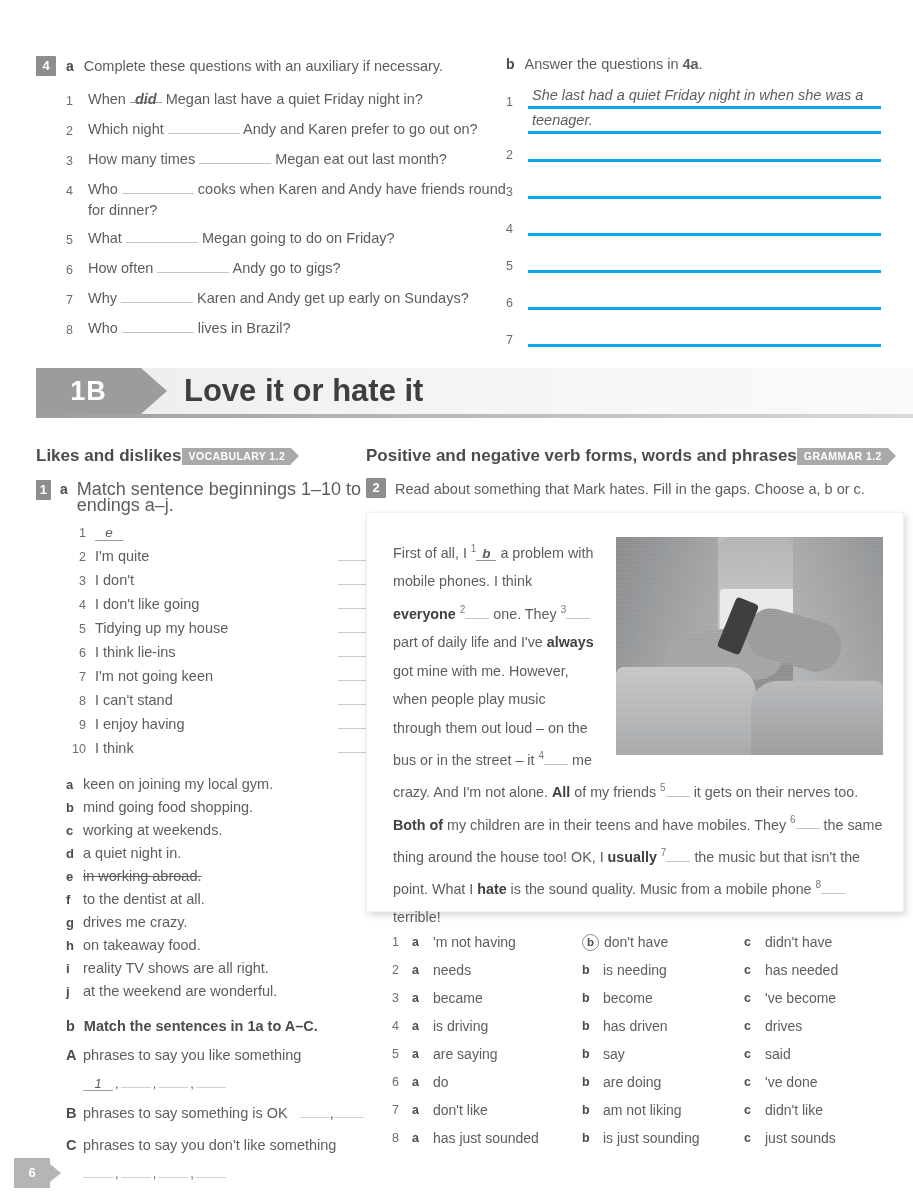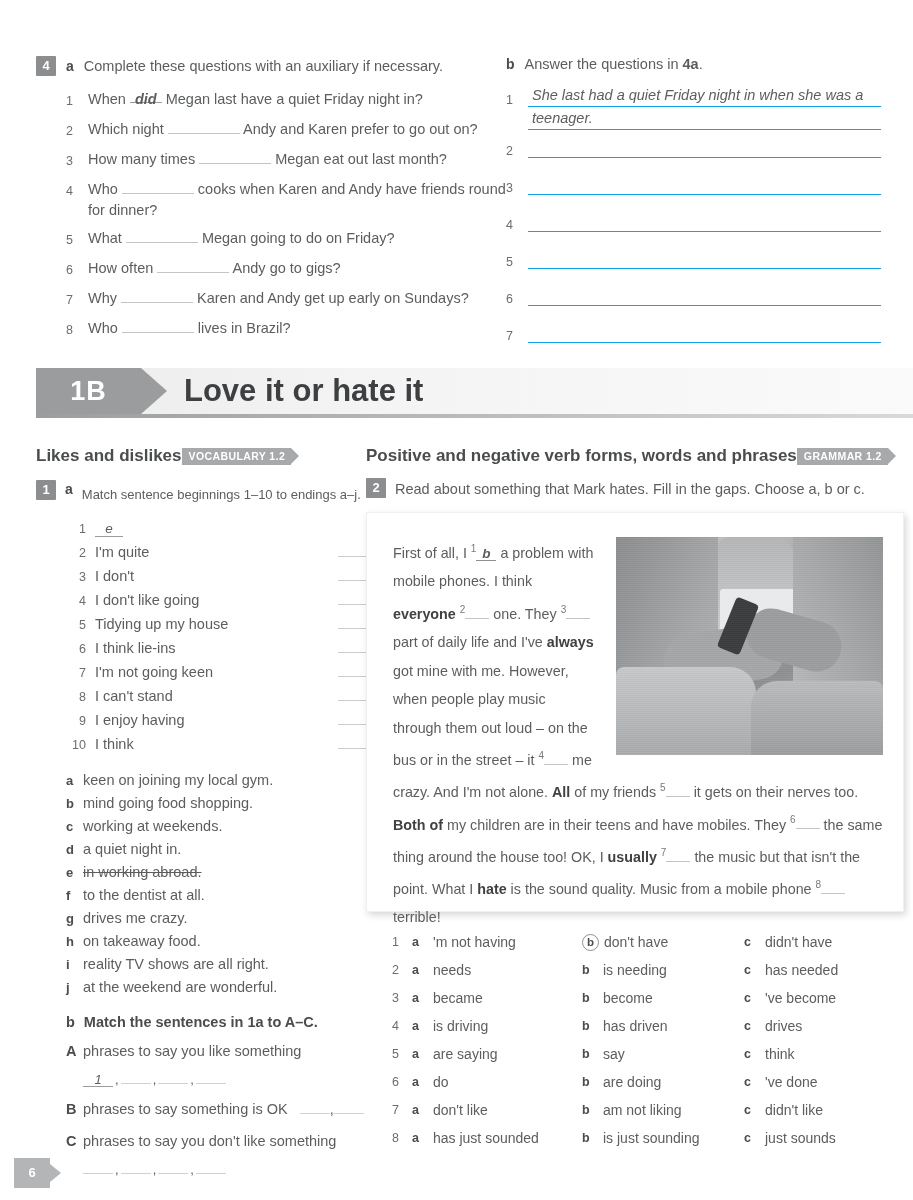--- a/index.html
+++ b/index.html
@@ -32,21 +32,21 @@
   .ex4-head { display:flex; gap:10px; }
   .ex4-cols { display:flex; margin-top:12px; }
   .ex4-left { width:470px; }
   .ex4-right { width:375px; }
   .q-row { display:flex; margin-bottom:7px; font-size:14.5px; line-height:21px; }
   .q-num { width:22px; flex:none; font-size:12.5px; color:#6b6d6f; padding-top:2px; }
   .q-text { flex:1; }
   .ans-row { display:flex; align-items:flex-end; font-size:14.5px; }
   .ans-num { width:22px; flex:none; font-size:12.5px; color:#6b6d6f; }
   .ans-line {
-    flex:1; border-bottom:1px solid #0ea5e9; min-height:22px;
+    flex:1; border-bottom:3px solid #0ea5e9; min-height:22px;
     font-style:italic; line-height:22px; padding-left:4px; white-space:nowrap;
   }
 
   
   #banner { position:absolute; left:36px; top:368px; width:772px; height:50px; }
   .banner-band {
     position:absolute; left:0; top:0; width:877px; height:46px;
     background: linear-gradient(to right, #ececec 0%, #f4f4f4 40%, #fafafa 100%);
   }
   .banner-rule { position:absolute; left:0; top:46px; width:877px; height:4px;
@@ -76,21 +76,21 @@
   }
   .badge-arrow {
     width:0; height:0; border-top:8.5px solid transparent;
     border-bottom:8.5px solid transparent; border-left:8px solid #a7a9ab;
   }
 
   
   #lcol { position:absolute; left:36px; top:446px; width:330px; }
   #ex1 { margin-top:14px; }
   .ex1-head { display:flex; gap:9px; }
-  .ex1-instr { font-size:13px; line-height:28px; }
+  .ex1-instr { font-size:18px; line-height:16px; }
   .m-list { margin-top:9px; margin-left:30px; }
   .m-row { display:flex; align-items:baseline; font-size:14.5px; line-height:23px; }
   .m-num { width:20px; flex:none; text-align:right; font-size:12.5px;
            color:#6b6d6f; margin-right:9px; }
   .m-txt { flex:1; }
   .m-blank { width:28px; border-bottom:1px solid #cacccd; height:15px; flex:none; }
   .m-blank.filled { border-bottom:1px solid #9a9c9e; text-align:center;
                     font-style:italic; font-size:13.5px; height:auto;
                     line-height:15px; color:#5b5d5f; }
   .e-list { margin-top:12px; margin-left:30px; }
@@ -531,21 +531,21 @@
         <span class="opt-cell c1">
           <span class="opt-let">a</span>
           <span class="opt-txt">are saying</span>
         </span>
         <span class="opt-cell c2">
           <span class="opt-let">b</span>
           <span class="opt-txt">say</span>
         </span>
         <span class="opt-cell c3">
           <span class="opt-let">c</span>
-          <span class="opt-txt">think</span>
+          <span class="opt-txt">said</span>
         </span>
       </div>
       <div class="opt-row">
         <span class="opt-num">6</span>
         <span class="opt-cell c1">
           <span class="opt-let">a</span>
           <span class="opt-txt">do</span>
         </span>
         <span class="opt-cell c2">
           <span class="opt-let">b</span>

